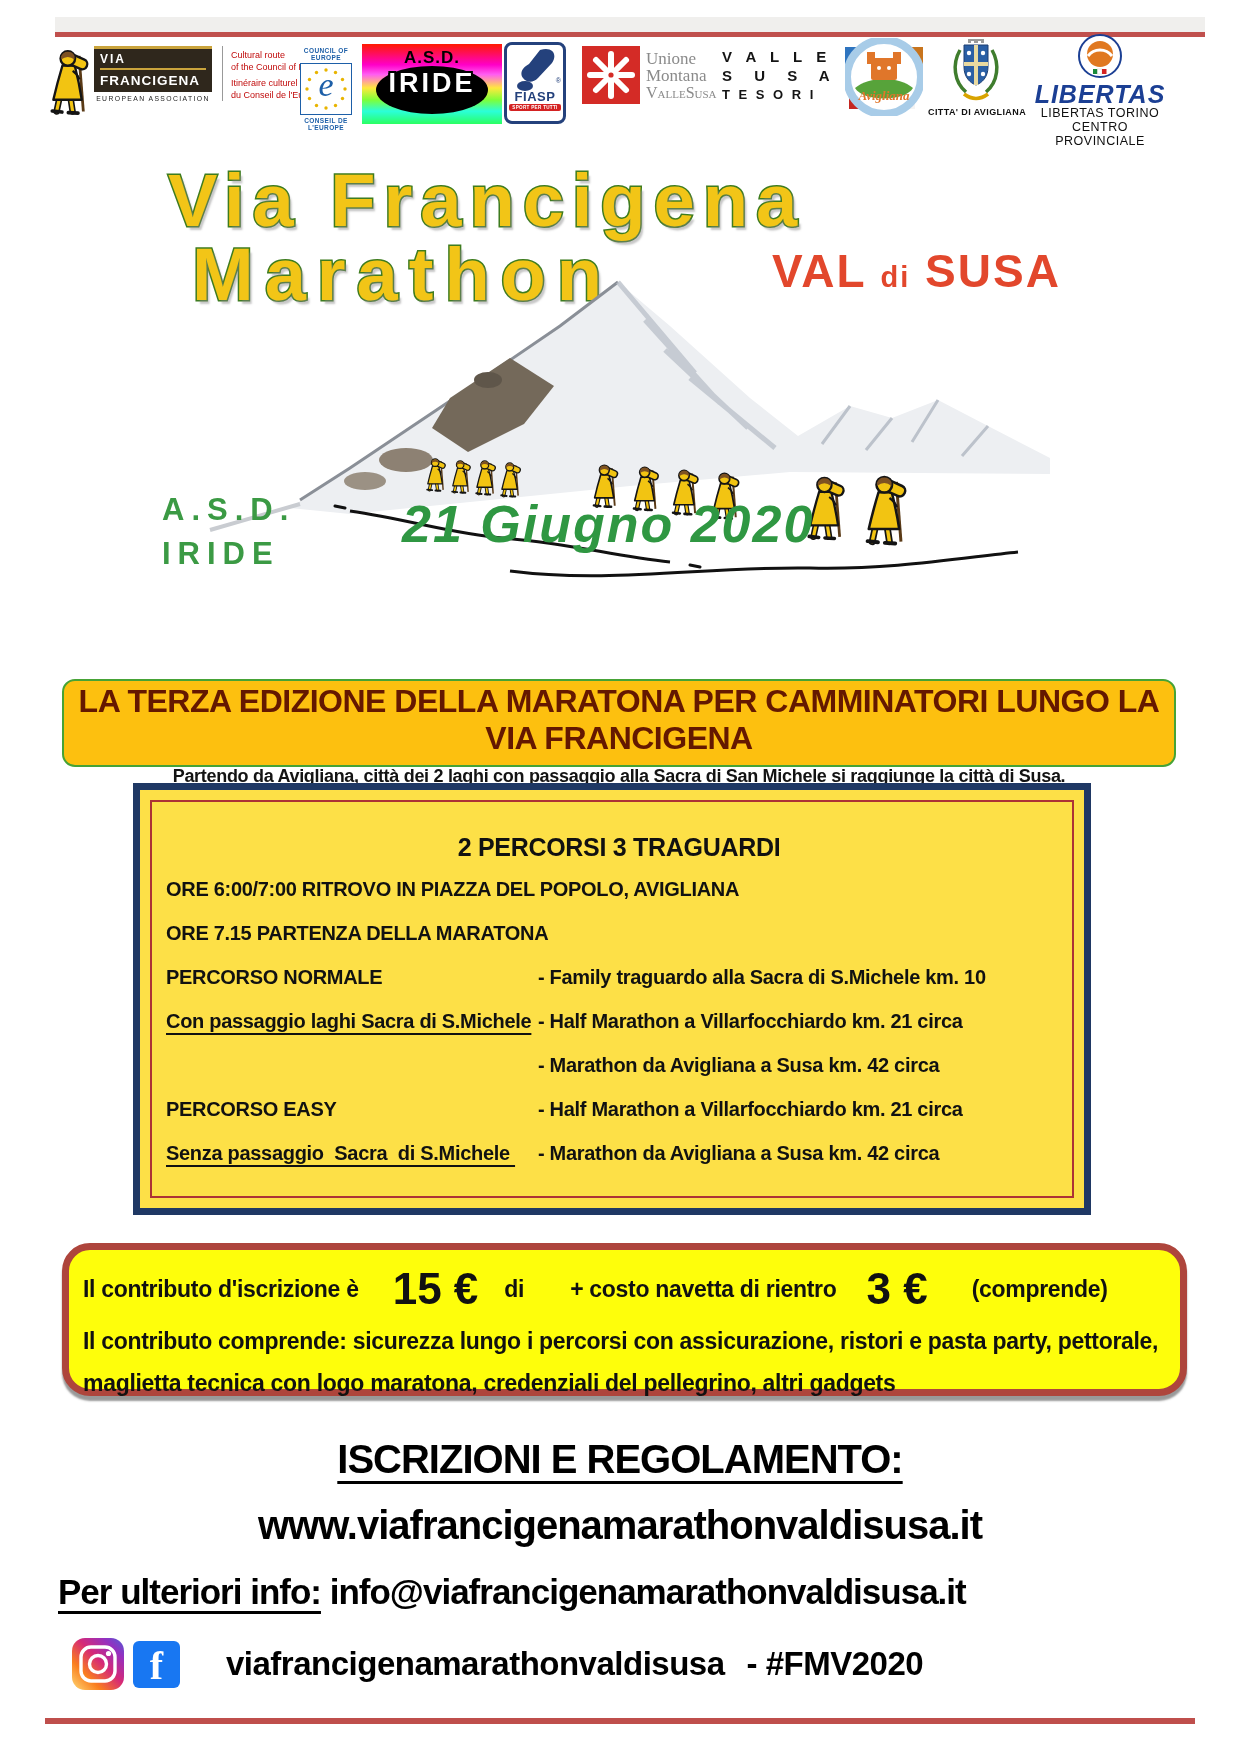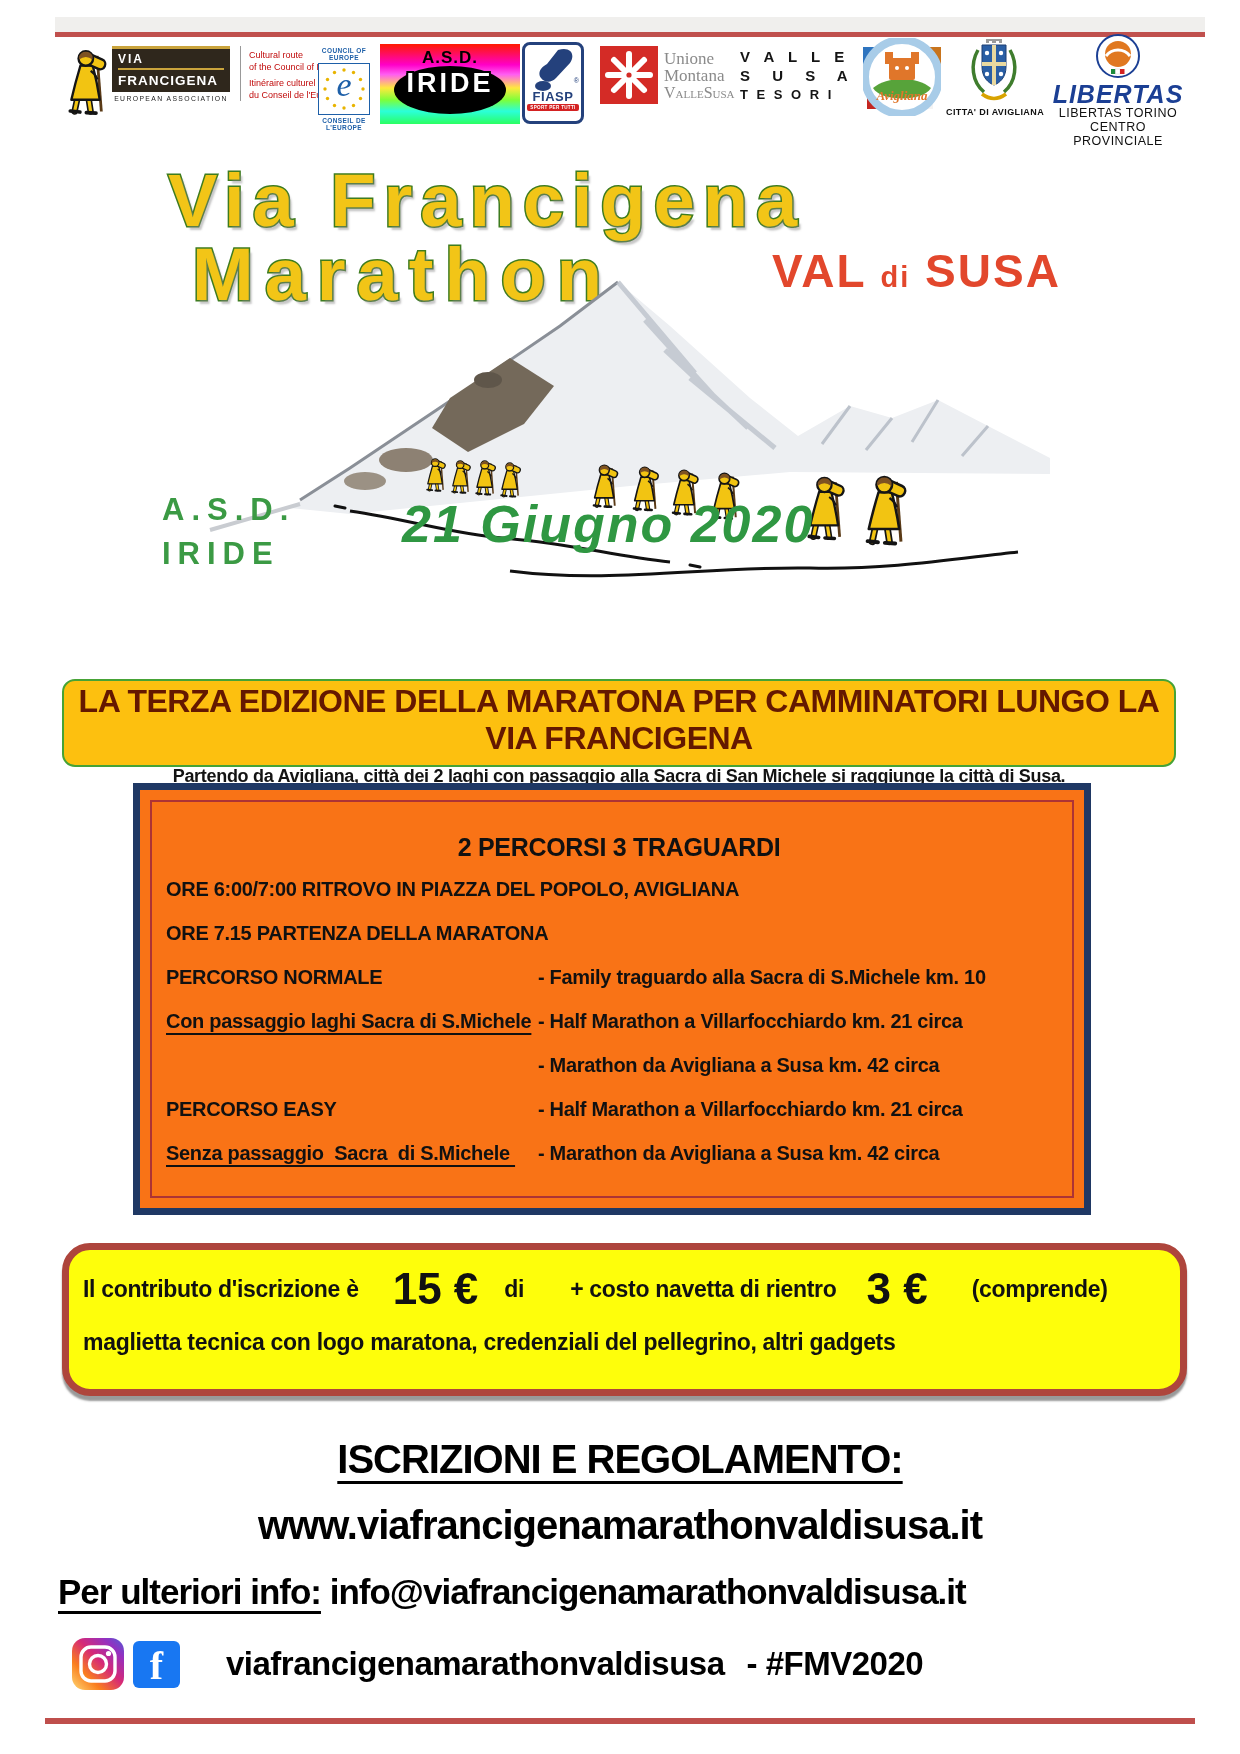--- a/index.html
+++ b/index.html
@@ -5,21 +5,21 @@
   html,body{margin:0;padding:0;background:#888;}
   .page{position:relative;width:1240px;height:1754px;margin:0 auto;background:#ffffff;
         font-family:"Liberation Sans",sans-serif;overflow:hidden;}
 
   
   .top-band{position:absolute;left:55px;top:17px;width:1150px;height:15px;background:#f0efed;}
   .top-rule{position:absolute;left:55px;top:32px;width:1150px;height:5px;background:#c0504d;}
   .bottom-rule{position:absolute;left:45px;top:1718px;width:1150px;height:6px;background:#bf4f4c;}
 
   
-  .logos{position:absolute;left:0;top:0;width:1100px;height:135px;margin-left:18px;}
+  .logos{position:absolute;left:0;top:0;width:1100px;height:135px;}
   .lg{position:absolute;}
 
   
   .vf{left:48px;top:46px;display:flex;align-items:flex-start;}
   .vf svg.pil{width:42px;height:74px;}
   .vf-col{margin-left:4px;}
   .vf-box{width:106px;background:#2f271c;border-top:3px solid #caa43c;padding:3px 6px 4px 6px;}
   .vf-via{color:#fff;font-size:12px;font-weight:bold;letter-spacing:2px;border-bottom:2px solid #caa43c;padding-bottom:2px;}
   .vf-fra{color:#fff;font-size:13.5px;font-weight:bold;letter-spacing:1px;padding-top:3px;}
   .vf-sub{font-size:6.8px;letter-spacing:1.4px;color:#222;margin-top:3px;text-align:center;}
@@ -91,21 +91,21 @@
         color:#2f9742;letter-spacing:2px;}
 
   
   .banner{position:absolute;left:62px;top:679px;width:1114px;height:88px;background:#fdc00f;
           border:2px solid #46a336;border-radius:13px;box-sizing:border-box;text-align:center;}
   .banner-l1{margin-top:2px;font-size:32px;font-weight:bold;color:#641800;letter-spacing:-0.5px;}
   .banner-l2{margin-top:9px;font-size:18px;font-weight:bold;color:#131313;letter-spacing:-0.3px;}
 
   
   .program{position:absolute;left:133px;top:783px;width:958px;height:432px;border:7px solid #1f3864;
-           box-sizing:border-box;background:#f97316;}
+           box-sizing:border-box;background:#fde047;}
   .program-inner{position:absolute;left:10px;top:10px;right:10px;bottom:10px;border:2px solid #ad3335;
                  padding:30px 0 0 14px;box-sizing:border-box;overflow:hidden;}
   .p-title{text-align:center;font-size:25px;font-weight:bold;color:#111;line-height:30px;letter-spacing:-0.3px;}
   .p-line{margin-top:18px;font-size:20px;font-weight:bold;color:#111;line-height:26px;letter-spacing:-0.3px;}
   .p-line.first{margin-top:14px;}
   .p-row{margin-top:18px;font-size:20px;font-weight:bold;color:#111;line-height:26px;letter-spacing:-0.3px;white-space:nowrap;}
   .p-left{display:inline-block;width:372px;white-space:pre;vertical-align:top;}
   .p-right{display:inline-block;vertical-align:top;}
   .u{text-decoration:underline;text-decoration-thickness:2px;text-underline-offset:5px;}
 
@@ -387,20 +387,21 @@
 
   <section class="fee">
     <div class="fee-line">
       <span>Il contributo d'iscrizione è</span>
       <span class="fee-amt a1">15 €</span>
       <span class="fee-mid1">di</span>
       <span>+ costo navetta di rientro</span>
       <span class="fee-amt a2">3 €</span>
       <span>(comprende)</span>
     </div>
+    <div class="fee-inc i1">Il contributo comprende: sicurezza lungo i percorsi con assicurazione, ristori e pasta party, pettorale,</div>
     <div class="fee-inc i2">maglietta tecnica con logo maratona, credenziali del pellegrino, altri gadgets</div>
   </section>
 
   <div class="f-heading">
     <span>ISCRIZIONI E REGOLAMENTO:</span>
   </div>
   <div class="f-site">www.viafrancigenamarathonvaldisusa.it</div>
   <div class="f-info">
     <span class="lbl">Per ulteriori info:</span>
     <span>info@viafrancigenamarathonvaldisusa.it</span>

